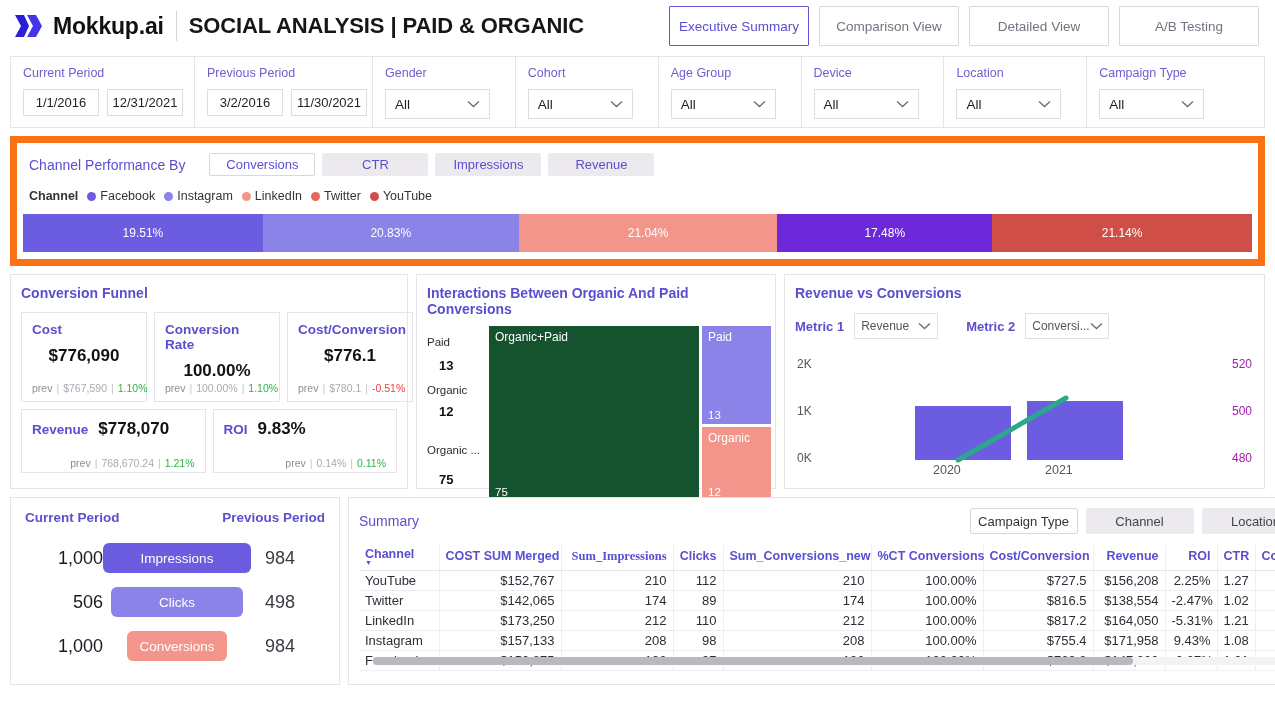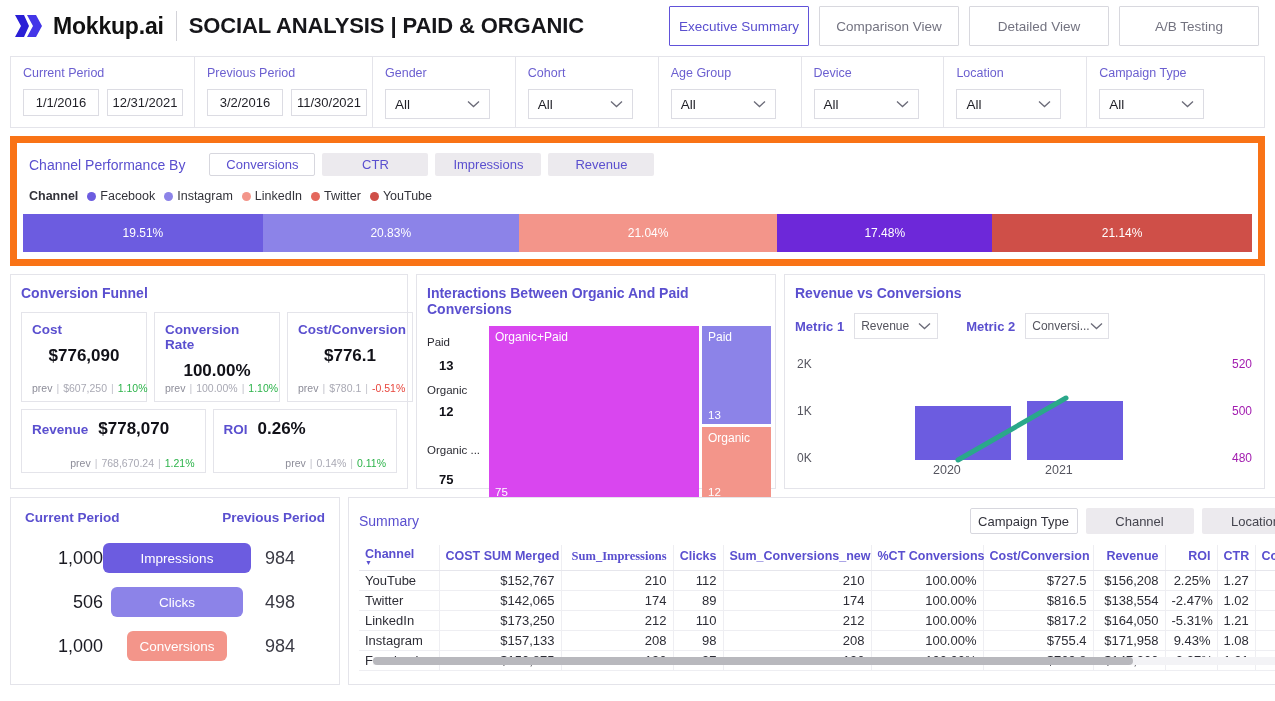--- a/index.html
+++ b/index.html
@@ -134,21 +134,21 @@
   .kpi-card.wide .kpi-value { margin-top: 0; text-align: left; }
   .kpi-card.wide .kpi-prev { justify-content: flex-end; margin-bottom: 3px; }
 
   .mosaic-panel { width: 360px; padding: 10px 0 0 0; position: relative; }
   .mosaic-panel .panel-title { padding-left: 10px; }
   .mosaic-wrap { display: flex; margin-top: 9px; height: 175px; padding: 0 4px 0 4px; }
   .mosaic-axis { width: 68px; padding-left: 6px; position: relative; }
   .ax-cat { font-size: 11.5px; color: #2b2b33; position: absolute; }
   .ax-val { font-size: 13px; font-weight: bold; color: #111118; position: absolute; }
   .mosaic-chart { flex: 1; display: flex; gap: 3px; }
-  .mosaic-left { width: 210px; position: relative; background: #d946ef; }
+  .mosaic-left { width: 210px; position: relative; background: #14532d; }
   .mosaic-right { flex: 1; display: flex; flex-direction: column; gap: 3px; }
   .mos-cell { position: relative; }
   .mos-cell .lab { position: absolute; top: 4px; left: 6px; font-size: 12px; color: #ffffff; }
   .mos-cell .num { position: absolute; bottom: 3px; left: 6px; font-size: 11.5px; color: #ffffff; }
 
   .rev-panel { flex: 1; padding: 10px 0 0 0; position: relative; }
   .rev-panel .panel-title { padding-left: 10px; }
   .metric-row { display: flex; align-items: center; gap: 10px; margin: 12px 0 0 10px; }
   .metric-label { font-size: 13px; color: #5a4fcf; font-weight: bold; }
   .metric-sel {
@@ -372,21 +372,21 @@
     <div class="panel funnel-panel">
       <div class="panel-title">Conversion Funnel</div>
 
       <div class="kpi-grid-1">
         <div class="kpi-card k1">
           <span class="kpi-name">Cost</span>
           <span class="kpi-value">$776,090</span>
           <span class="kpi-prev">
             <span class="lbl">prev</span>
             <span class="sep">|</span>
-            <span class="val">$607,250</span>
+            <span class="val">$767,590</span>
             <span class="sep">|</span>
             <span class="delta-pos">1.10%</span>
           </span>
         </div>
 
         <div class="kpi-card k2">
           <span class="kpi-name">Conversion Rate</span>
           <span class="kpi-value">100.00%</span>
           <span class="kpi-prev">
             <span class="lbl">prev</span>
@@ -421,21 +421,21 @@
             <span class="sep">|</span>
             <span class="val">768,670.24</span>
             <span class="sep">|</span>
             <span class="delta-pos">1.21%</span>
           </span>
         </div>
 
         <div class="kpi-card wide k5">
           <span class="kpi-inline">
             <span class="kpi-name">ROI</span>
-            <span class="kpi-value">0.26%</span>
+            <span class="kpi-value">9.83%</span>
           </span>
           <span class="kpi-prev">
             <span class="lbl">prev</span>
             <span class="sep">|</span>
             <span class="val">0.14%</span>
             <span class="sep">|</span>
             <span class="delta-pos">0.11%</span>
           </span>
         </div>
       </div>

